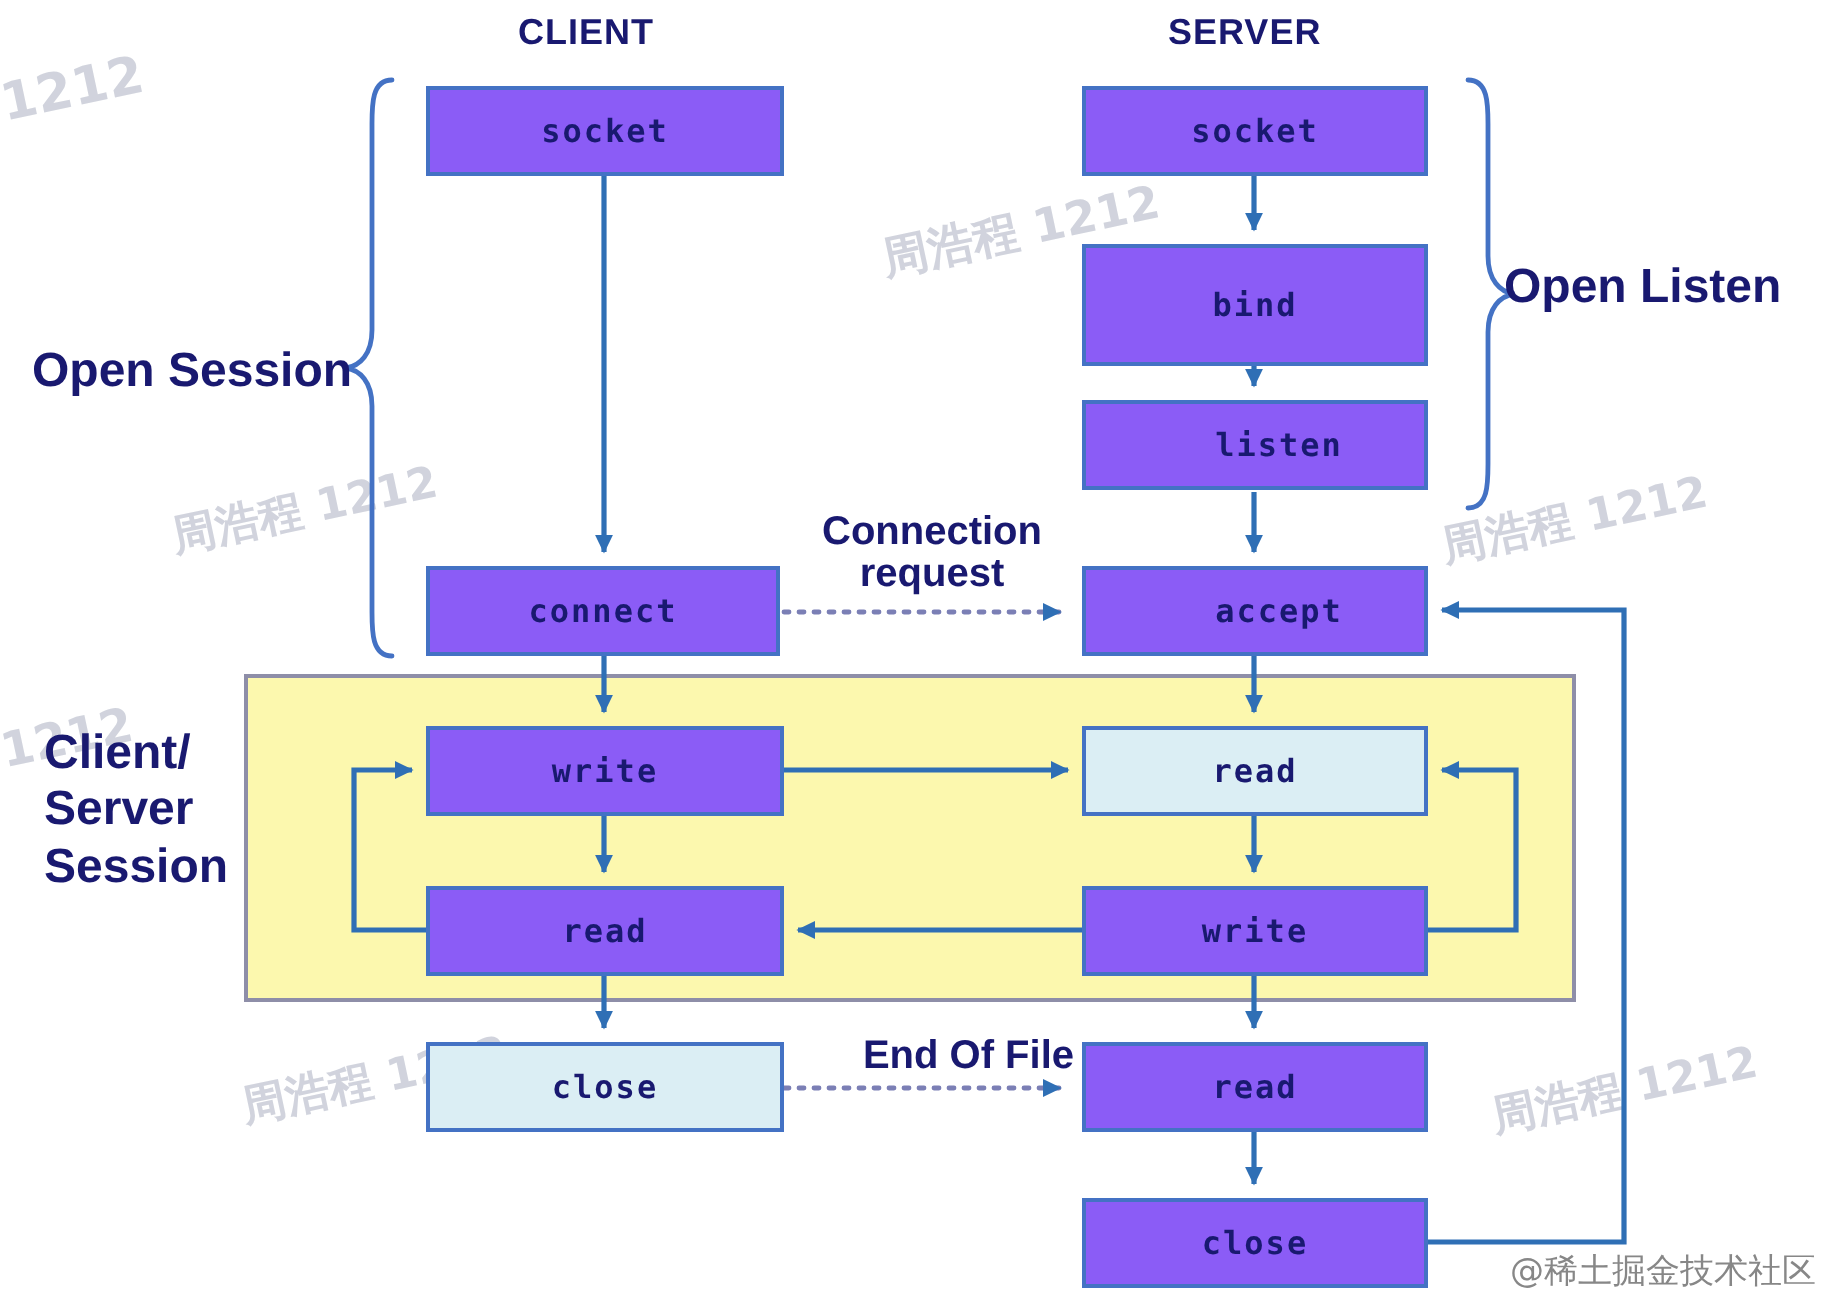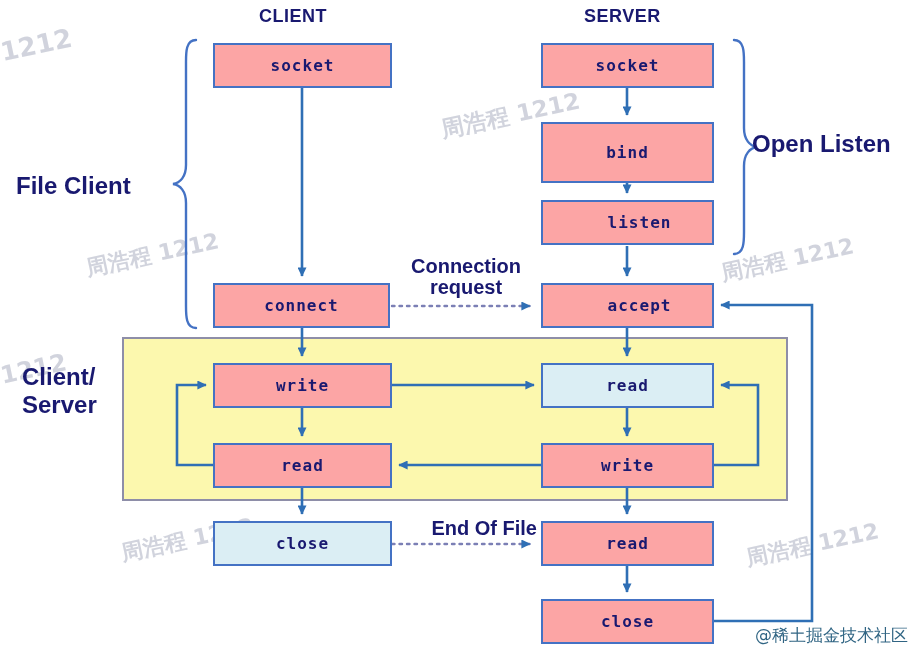--- a/index.html
+++ b/index.html
@@ -8,31 +8,31 @@
   #stage{position:relative;width:916px;height:653px;background:#ffffff;}
   svg#canvas{position:absolute;left:0;top:0;width:916px;height:653px;}
 
   .colhead{position:absolute;color:#191970;font-weight:bold;font-size:18px;
            letter-spacing:.5px;white-space:nowrap;}
   .brace-label{position:absolute;color:#191970;font-weight:bold;font-size:24px;
                white-space:nowrap;line-height:1.18;}
   .edge-label{position:absolute;color:#191970;font-weight:bold;font-size:20px;
               line-height:1.06;text-align:center;white-space:nowrap;}
 
-  .node{position:absolute;background:#fca5a5;border:2px solid #4472c4;
+  .node{position:absolute;background:#8b5cf6;border:2px solid #4472c4;
         box-sizing:border-box;display:flex;align-items:center;
         justify-content:center;}
   .node span{font-family:"DejaVu Sans Mono","Liberation Mono",monospace;
              font-size:16px;font-weight:bold;color:#191970;letter-spacing:1px;}
   .node.dim{background:#dbeef4;}
 
   .wm{position:absolute;color:#9aa0b4;opacity:.45;pointer-events:none;
       font-weight:bold;white-space:nowrap;}
   .wm.cn{font-family:"DejaVu Sans",sans-serif;}
-  .wm-brand{position:absolute;right:8px;bottom:6px;color:#0c4a6e;opacity:.85;
+  .wm-brand{position:absolute;right:8px;bottom:6px;color:#737373;opacity:.85;
             font-size:17px;font-family:"DejaVu Sans",sans-serif;white-space:nowrap;}
 </style>
 </head>
 <body>
 
 <div id="stage">
 
   <div id="wm-layer">
       <div class="wm cn" style="left: 0px; top: 30px; font-size: 26px; transform: rotate(-12deg);">1212</div>
       <div class="wm cn" style="left: 440px; top: 100px; font-size: 23px; transform: rotate(-12deg);">周浩程 1212</div>
@@ -101,27 +101,28 @@
                C744,140 750,146 757,147
                C750,148 744,154 744,166
                L744,232
                C744,242 744,254 734,254"></path>
     </g>
   </svg>
 
   <div class="colhead" style="left:259px;top:6px;">CLIENT</div>
   <div class="colhead" style="left:584px;top:6px;">SERVER</div>
 
-  <div class="brace-label" style="left:16px;top:172px;">File Client</div>
+  <div class="brace-label" style="left:16px;top:172px;">Open Session</div>
 
   <div class="brace-label" style="left:752px;top:130px;">Open Listen</div>
 
   <div class="brace-label" style="left:22px;top:363px;">
     <div>Client/</div>
     <div>Server</div>
+    <div>Session</div>
   </div>
 
   <div class="edge-label" style="left:398px;top:256px;width:136px;">
     <div>Connection</div>
     <div>request</div>
   </div>
 
   <div class="edge-label" style="left:401px;top:518px;width:136px;text-align:right;">End Of File</div>
 
   <div id="node-layer">

